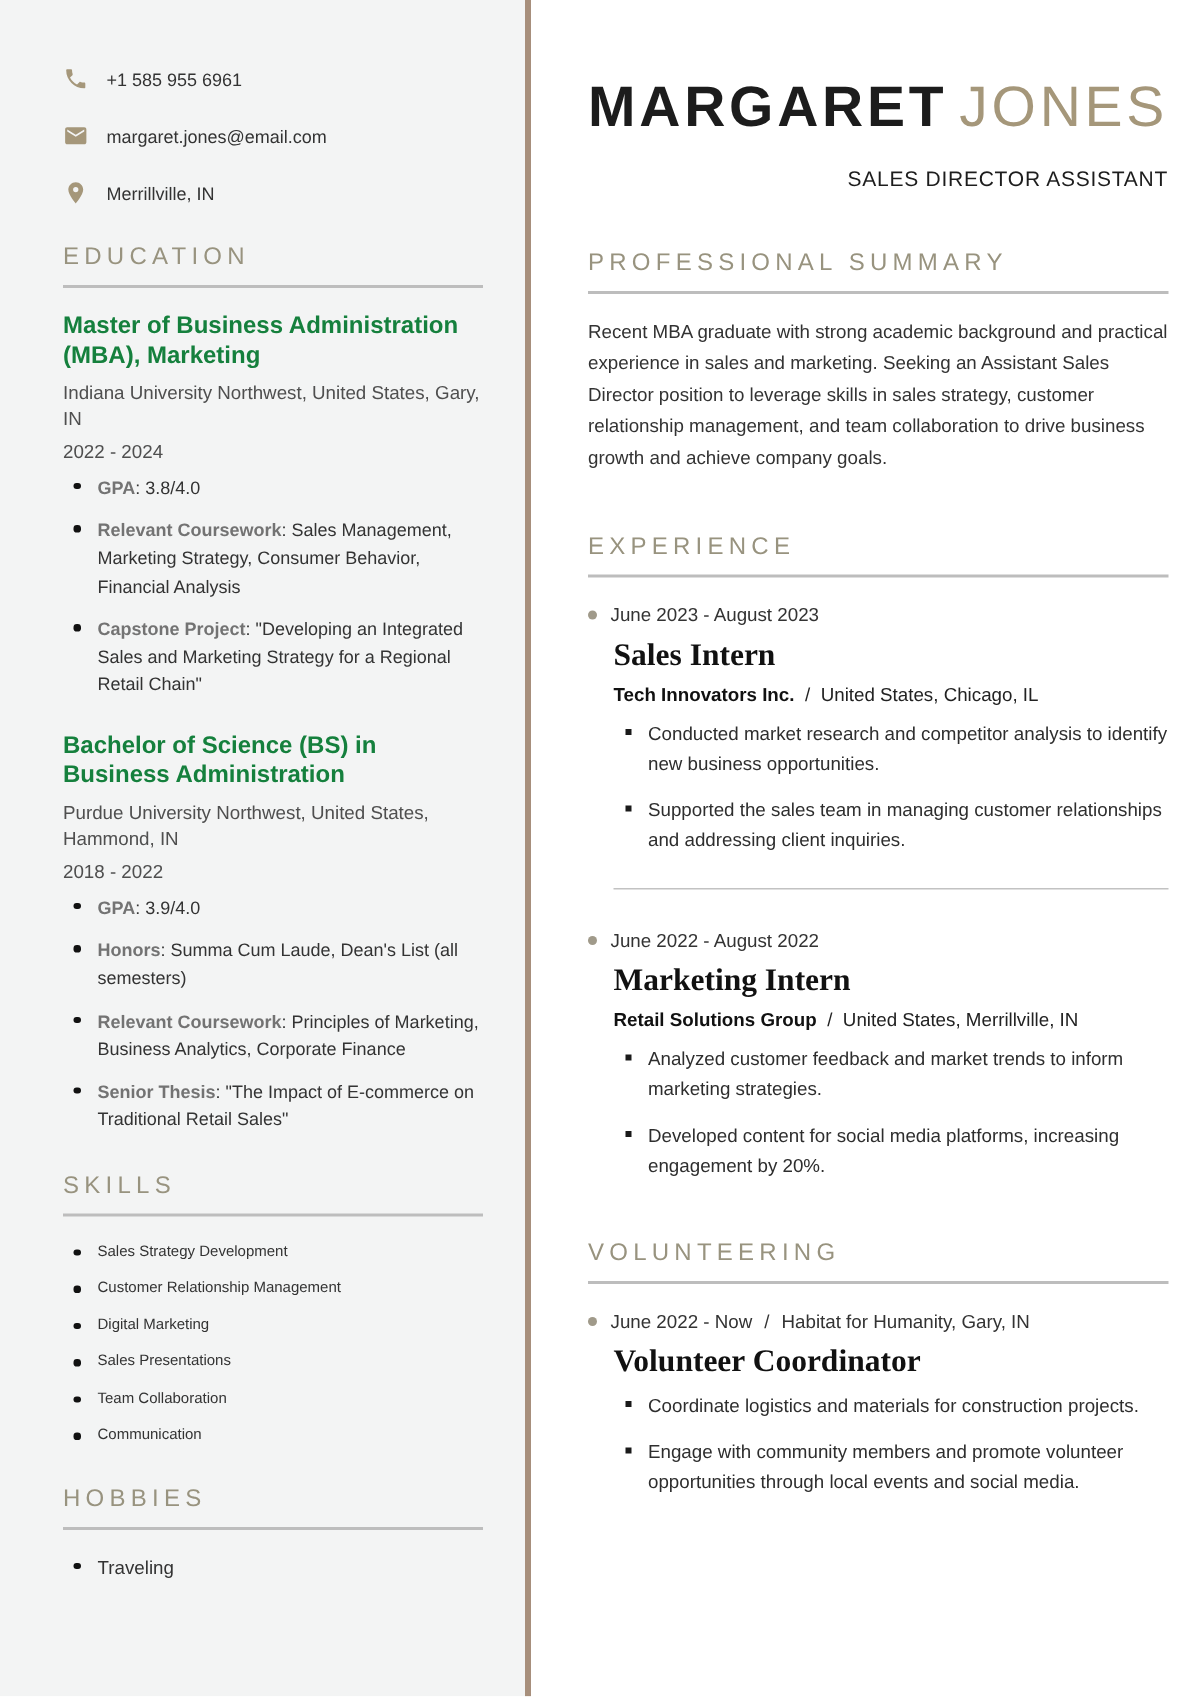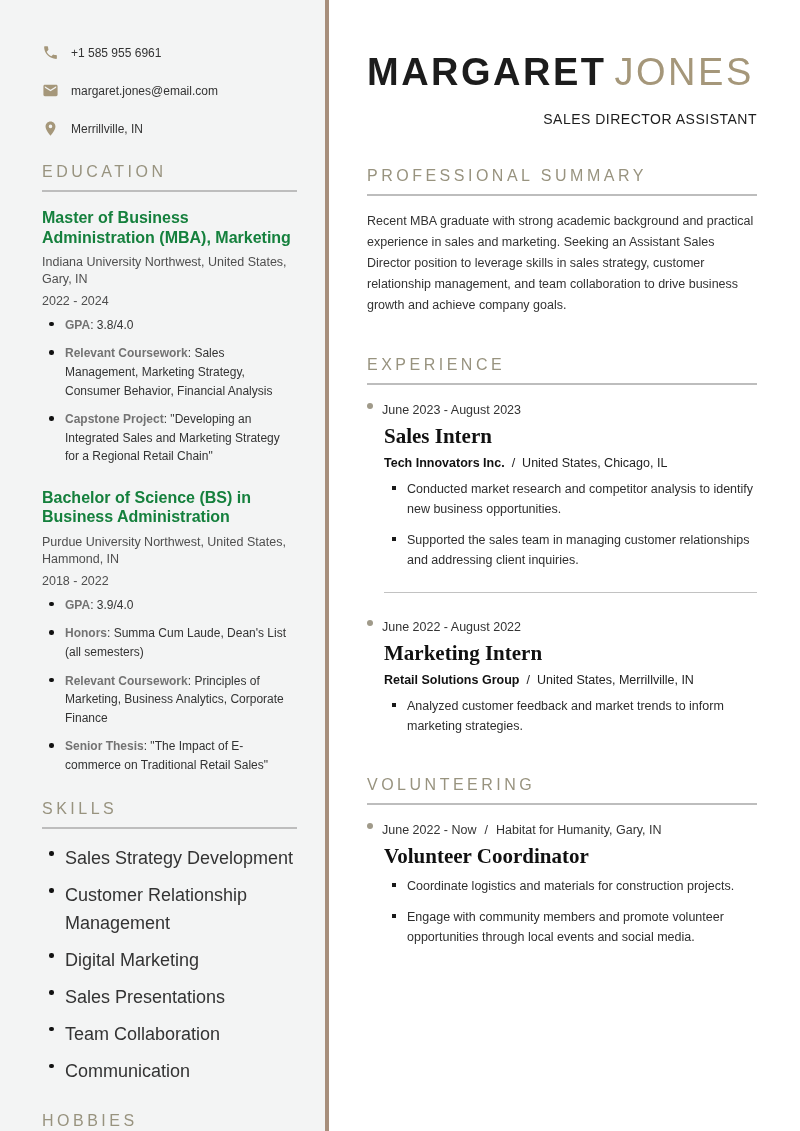--- a/index.html
+++ b/index.html
@@ -11,21 +11,21 @@
   }
   .page {
     width:800px; height:1131px;
     display:flex;
     overflow:hidden;
     background:#fff;
   }
 
   
   .sidebar {
-    width:325px; height:100%;
+    width:350px; height:100%;
     background:#f3f4f4;
     padding:44px 28px 30px 42px;
     flex-shrink:0;
   }
   .v-divider {
     width:4px; height:100%;
     background:#a78f7c;
     flex-shrink:0;
   }
   .contact-row { display:flex; align-items:center; margin-bottom:21px; }
@@ -56,40 +56,40 @@
     margin-bottom:10px;
   }
   ul.dot-list > li::before {
     content:"";
     position:absolute; left:7px; top:6px;
     width:4.5px; height:4.5px; border-radius:50%;
     background:#111;
   }
   ul.dot-list > li b { color:#737373; }
 
-  ul.skill-list > li { margin-bottom:9px; font-size:18px; }
+  ul.skill-list > li { margin-bottom:9px; font-size:10px; }
   ul.hobby-list > li { margin-bottom:9px; font-size:12.5px; }
 
   
   .main {
     flex:1;
     padding:52px 43px 40px 38px;
     background:#fff;
   }
   .name { font-size:38px; letter-spacing:2.5px; font-weight:600; color:#1c1c1c; line-height:1.1; }
   .name .last { color:#a5977a; font-weight:500; margin-left:8px; }
   .role { font-size:14px; letter-spacing:0.5px; color:#1d1d1d; margin-top:17px; font-weight:500;text-align:right; }
 
   .main-section { margin-top:40px; }
   .main-section-title { margin-bottom:15px; }
 
   .summary-text { font-size:12.5px; line-height:1.68; color:#333; margin-top:2px; }
 
   .xp-entry { padding-top:3px; }
-  .date-line { display:flex; align-items:flex-start; font-size:12.5px; color:#333; margin-bottom:7px; }
+  .date-line { display:flex; align-items:center; font-size:12.5px; color:#333; margin-bottom:7px; }
   .date-dot { width:6px; height:6px; border-radius:50%; background:#a09a8a; margin-right:9px; flex-shrink:0; }
   .date-sep { margin:0 8px; color:#333; }
   .xp-title {
     font-family:"Liberation Serif", serif;
     font-size:21px; font-weight:bold; color:#111;
     margin:2px 0 7px 17px;
   }
   .xp-company { font-size:12.5px; margin-left:17px; margin-bottom:9px; color:#222; }
   .xp-company .co { font-weight:bold; color:#111; }
   .xp-company .sep { margin:0 7px; }
@@ -230,20 +230,21 @@
         <div class="date-line">
           <span class="date-dot"></span>
           <span>June 2022 - August 2022</span>
         </div>
         <h3 class="xp-title">Marketing Intern</h3>
         <div class="xp-company">
           <span class="co">Retail Solutions Group</span><span class="sep">/</span><span>United States, Merrillville, IN</span>
         </div>
         <ul class="sq-list">
           <li>Analyzed customer feedback and market trends to inform marketing strategies.</li>
+          <li>Developed content for social media platforms, increasing engagement by 20%.</li>
         </ul>
       </div>
     </section>
 
     <section class="main-section">
       <h2 class="main-section-title">VOLUNTEERING</h2>
 
       <div class="xp-entry">
         <div class="date-line">
           <span class="date-dot"></span>

